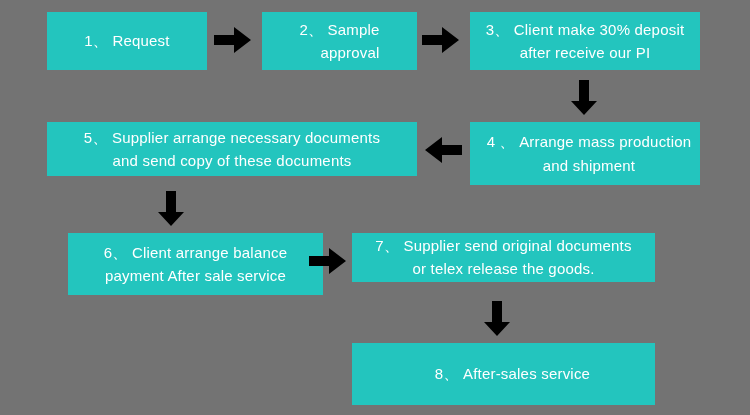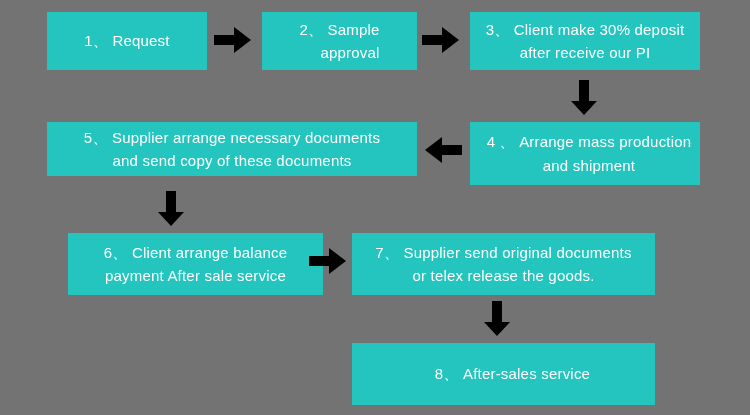--- a/index.html
+++ b/index.html
@@ -39,21 +39,21 @@
   }
   
   #node-1 { left: 47px;  top: 12px;  width: 160px; height: 58px; }
   #node-2 { left: 262px; top: 12px;  width: 155px; height: 58px; text-align: right; }
   #node-3 { left: 470px; top: 12px;  width: 230px; height: 58px; align-items: center; }
   
   #node-5 { left: 47px;  top: 122px; width: 370px; height: 54px; }
   #node-4 { left: 470px; top: 122px; width: 230px; height: 63px; padding-left: 16px; }
   
   #node-6 { left: 47px;  top: 233px; width: 255px; height: 62px; margin-left: 21px; }
-  #node-7 { left: 352px; top: 233px; width: 303px; height: 62px; }
+  #node-7 { left: 352px; top: 233px; width: 303px; height: 49px; align-items: flex-end; }
   
   #node-8 { left: 352px; top: 343px; width: 303px; height: 62px; padding-left: 26px; }
 
   
   .arrow {
     position: absolute;
   }
   .arrow svg { display: block; }
 
   #arrow-1-2 { left: 214px; top: 26px; }

